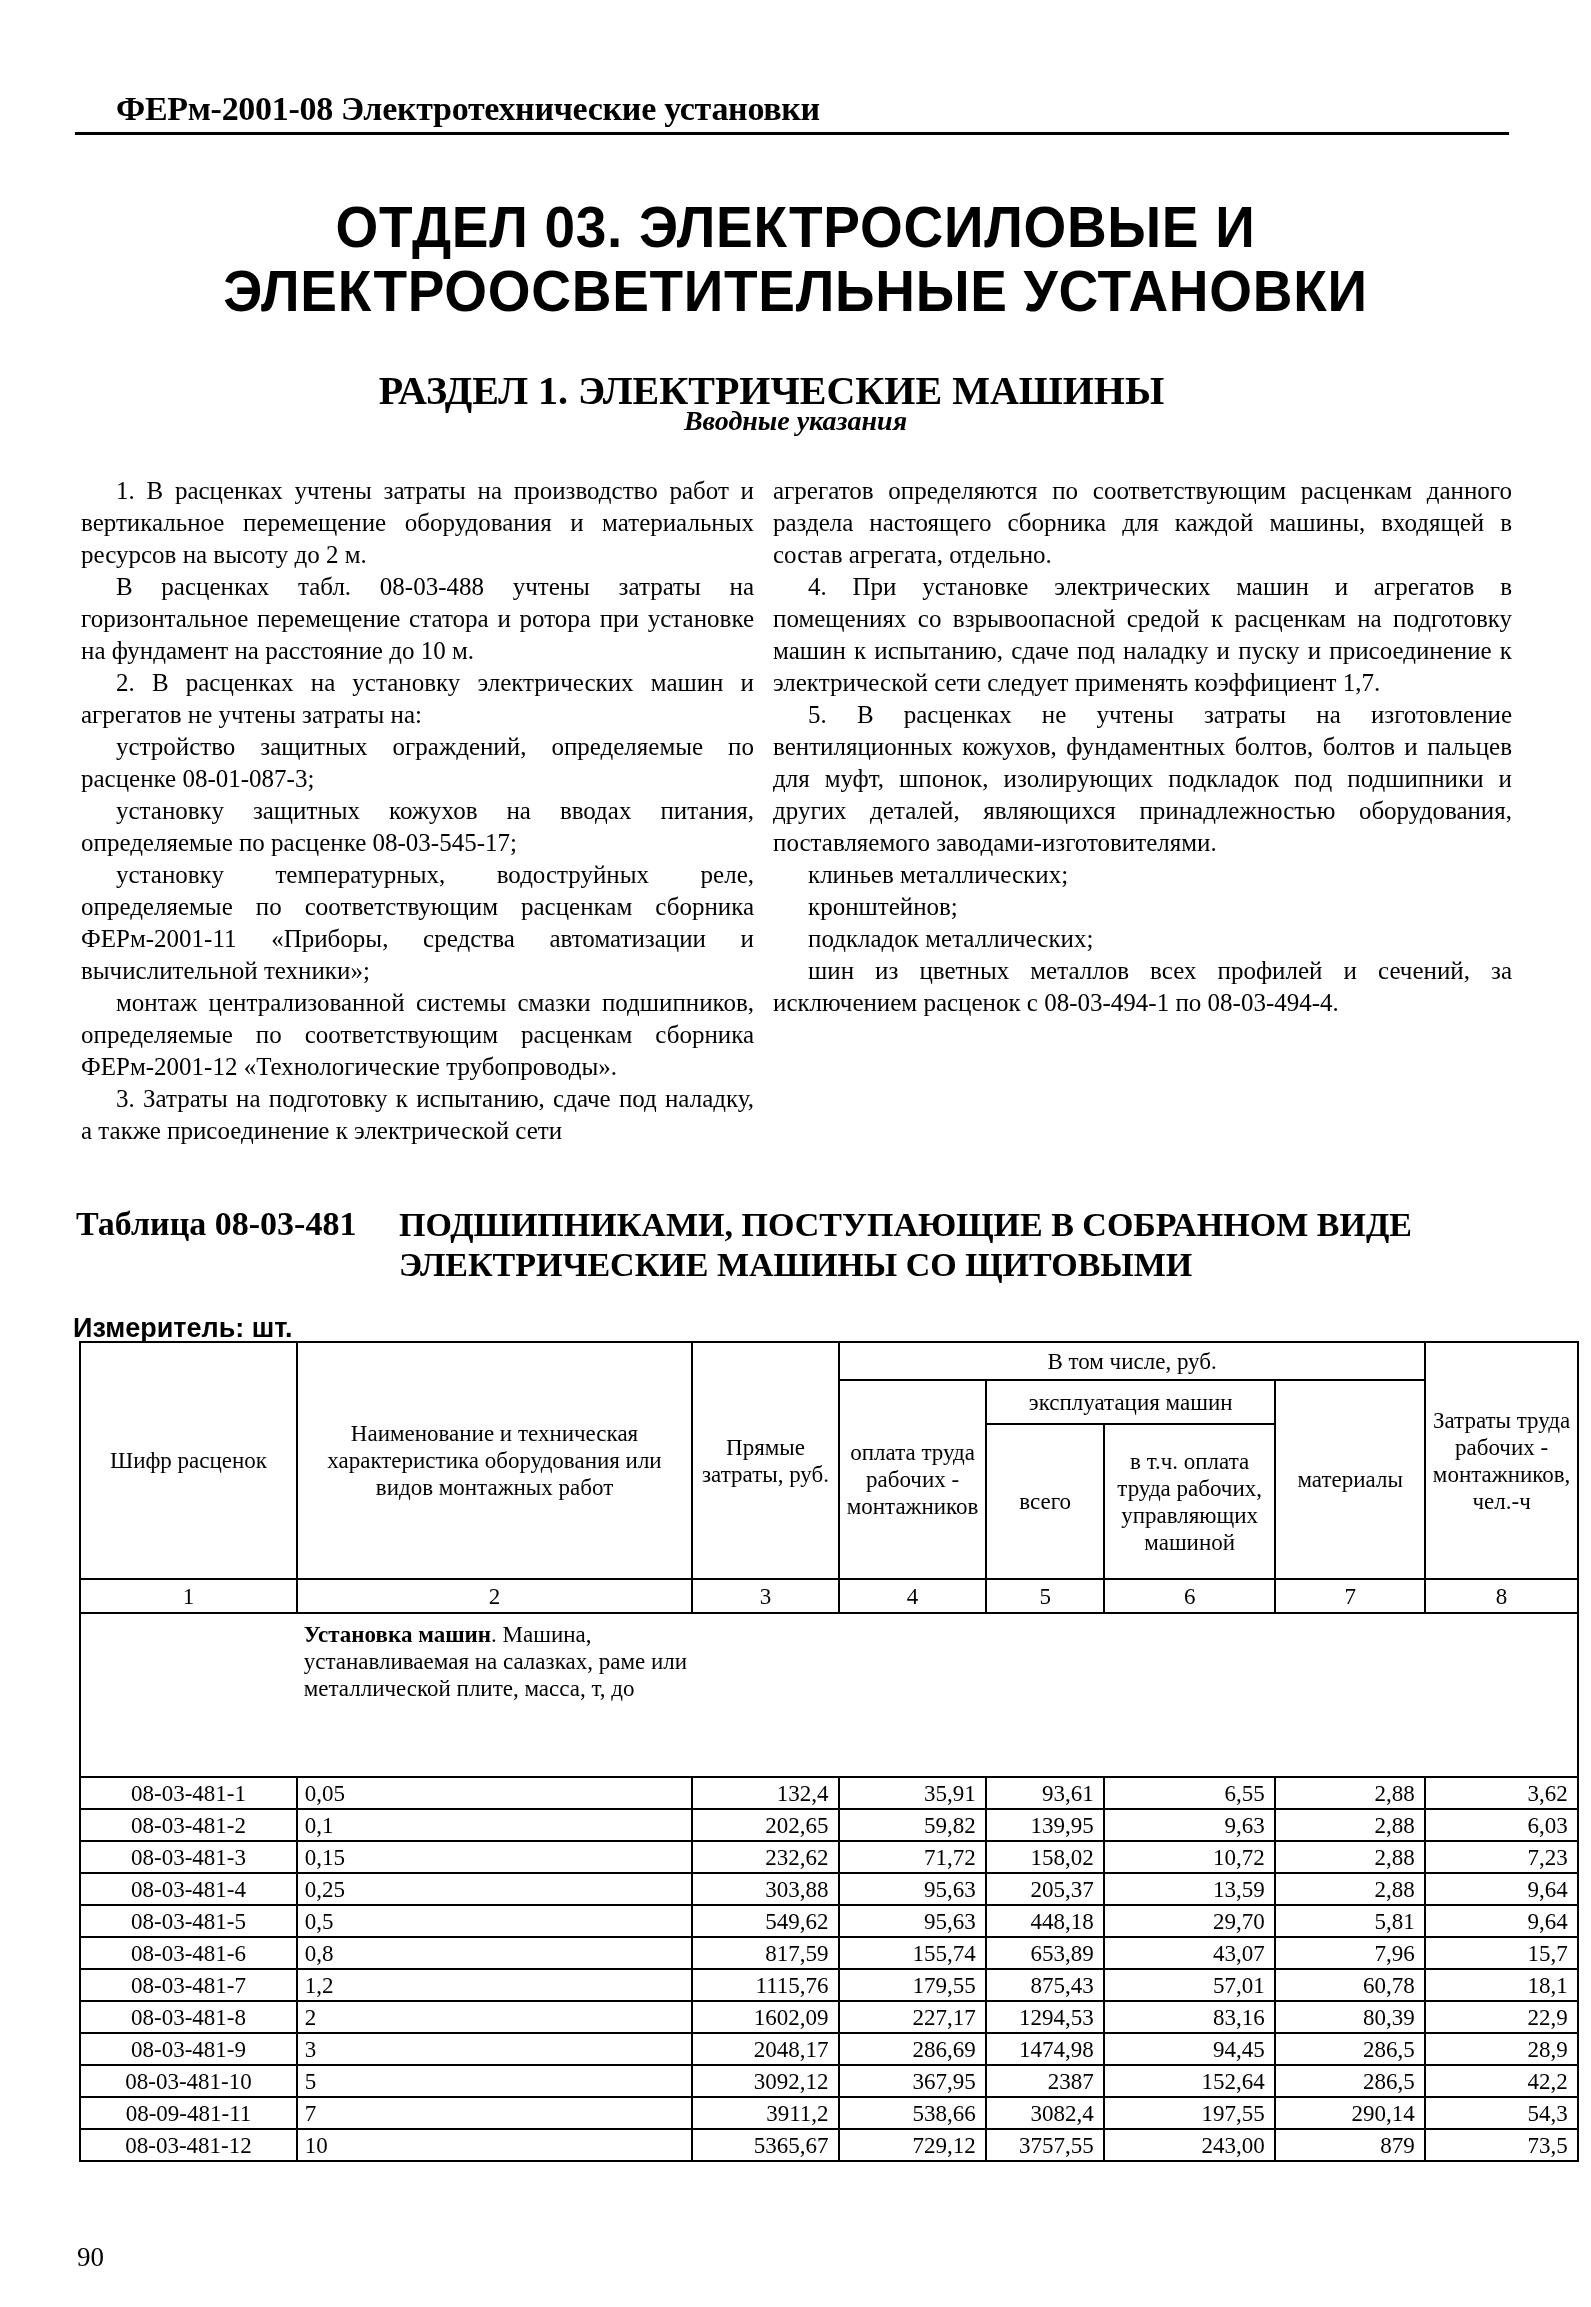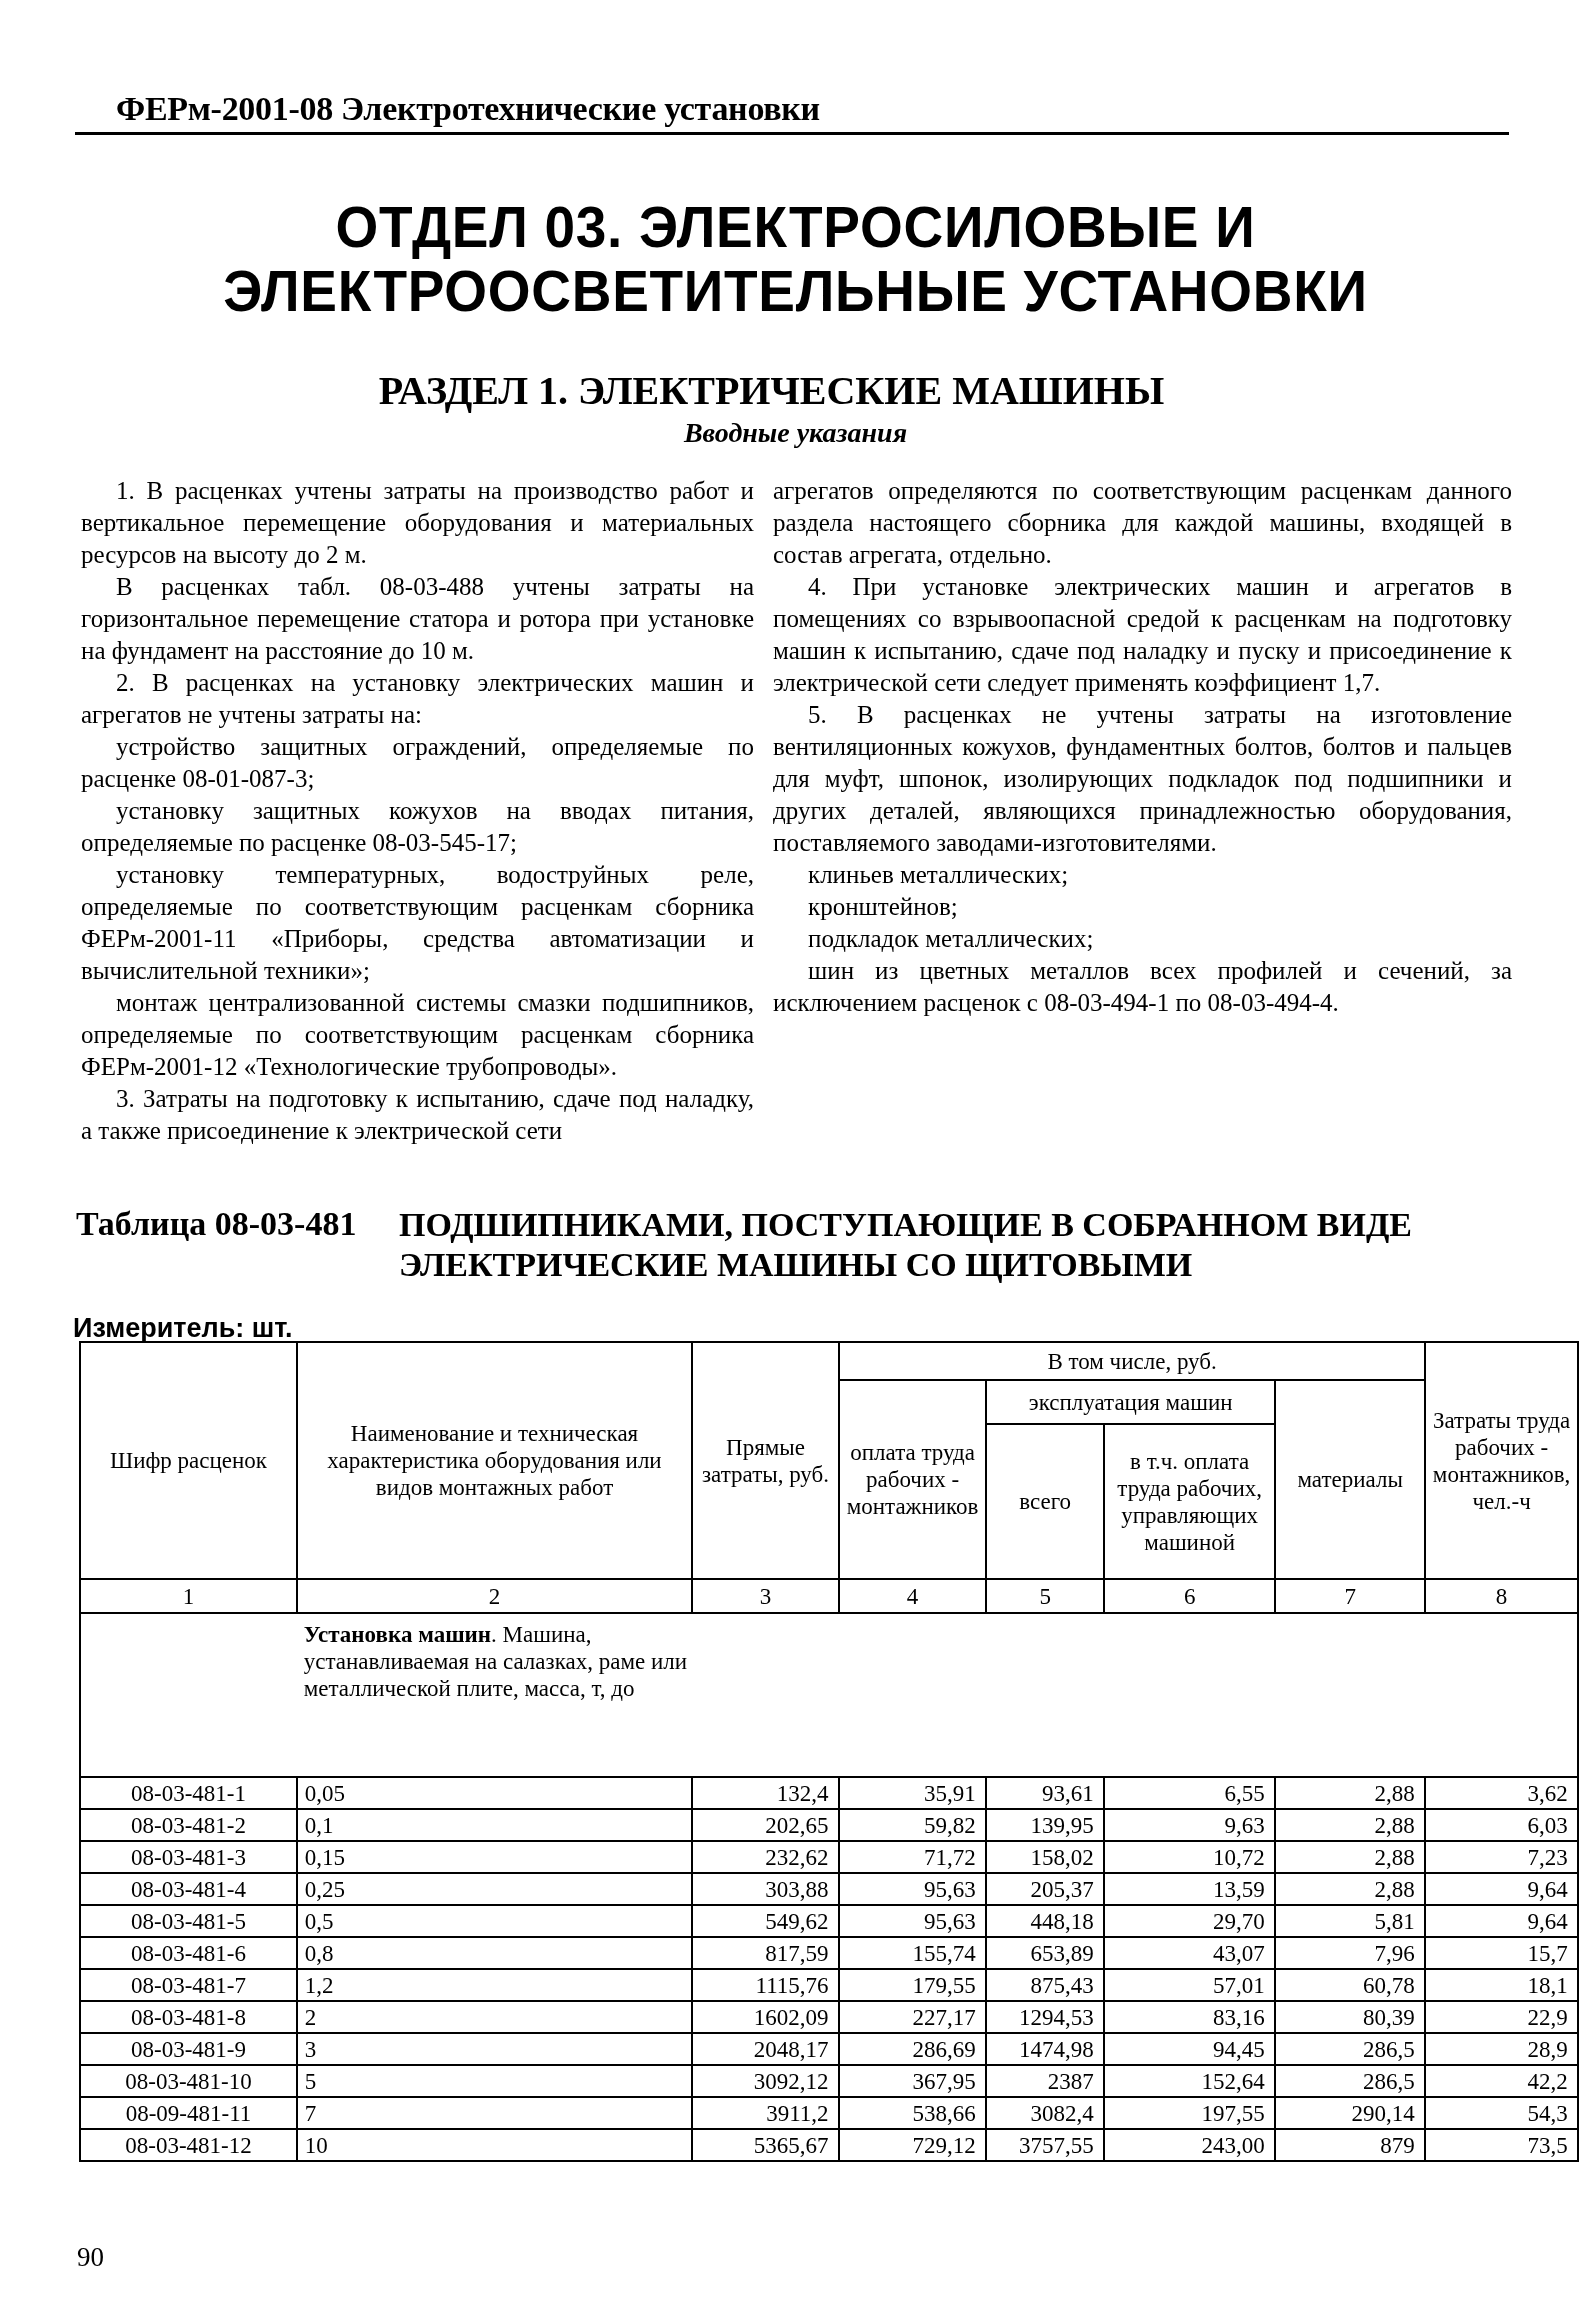--- a/index.html
+++ b/index.html
@@ -4,21 +4,21 @@
 <style>
   html, body { margin:0; padding:0; background:#fff; }
   body { width:1591px; height:2307px; position:relative; color:#000; font-family:"Liberation Serif", serif; overflow:hidden; }
   .abs { position:absolute; }
   #running-head { left:77px; top:90px; font-size:34px; font-weight:bold; letter-spacing:-0.3px;margin-left:39px; }
   #head-rule { left:75px; top:132px; width:1434px; height:2.7px; background:#000; }
   .h1 { left:0; width:1591px; text-align:center; font-family:"Liberation Sans", sans-serif; font-weight:900; font-size:55px; letter-spacing:0.7px; transform:scaleY(1.05); }
   #h1a { top:195px; }
   #h1b { top:259px; }
   #h2 { left:0; width:1543px; top:367px; text-align:center; font-size:40px; font-weight:bold; }
-  #h3 { left:0; width:1591px; top:417px; text-align:center; font-size:28px; font-style:italic; font-weight:bold; }
+  #h3 { left:0; width:1591px; top:405px; text-align:center; font-size:28px; font-style:italic; font-weight:bold; }
   .col { top:475px; width:673px; font-size:25px; line-height:32px; text-align:justify; }
   #col-left { left:81px; }
   #col-right { left:773px; width:739px; }
   .col p { margin:0; text-indent:35px; }
   .col p.noind { text-indent:0; }
   #table-caption-left { left:76px; top:1205px; font-size:34px; font-weight:bold; }
   #table-caption-right { left:399px; top:1205px; font-size:34px; font-weight:bold; line-height:40px; }
   #meter { left:73px; top:1313px; font-family:"Liberation Sans", sans-serif; font-size:27px; font-weight:bold; }
   table { position:absolute; left:79px; top:1341px; border-collapse:collapse; font-size:23px; line-height:27px; }
   td, th { border:2px solid #000; padding:0 6.7px; font-weight:normal; }

